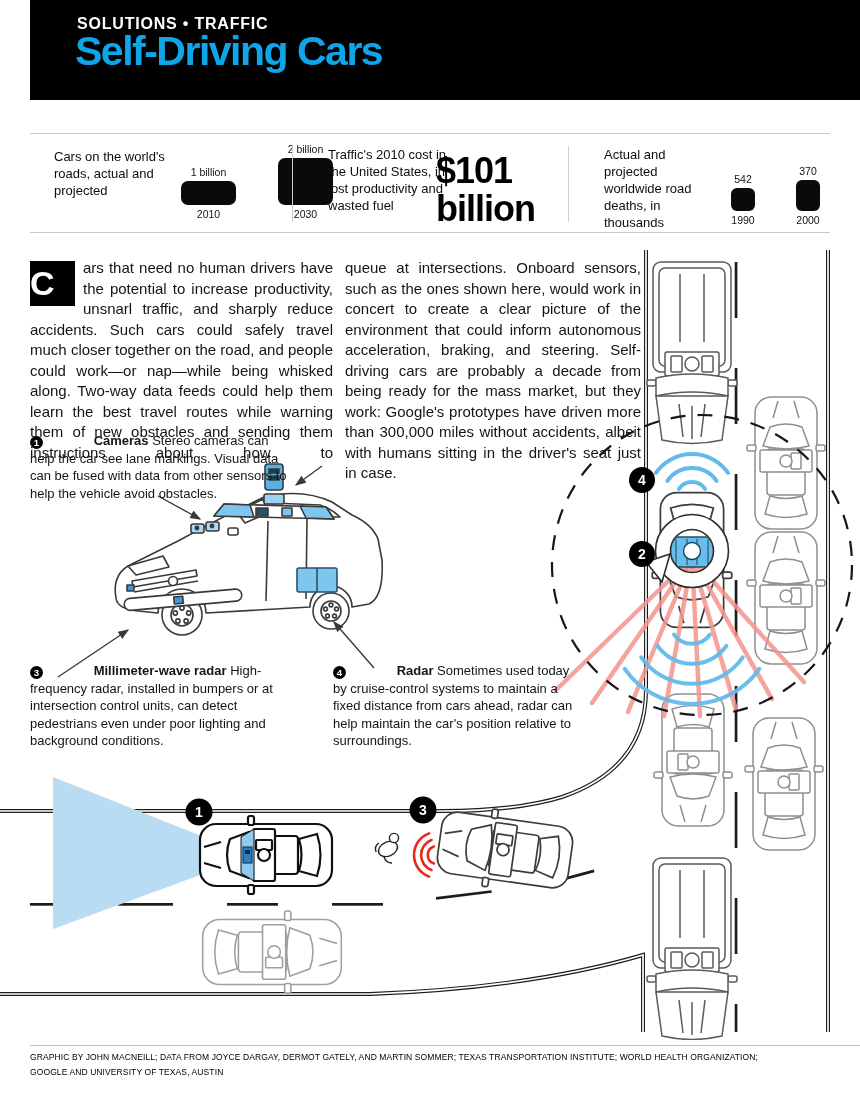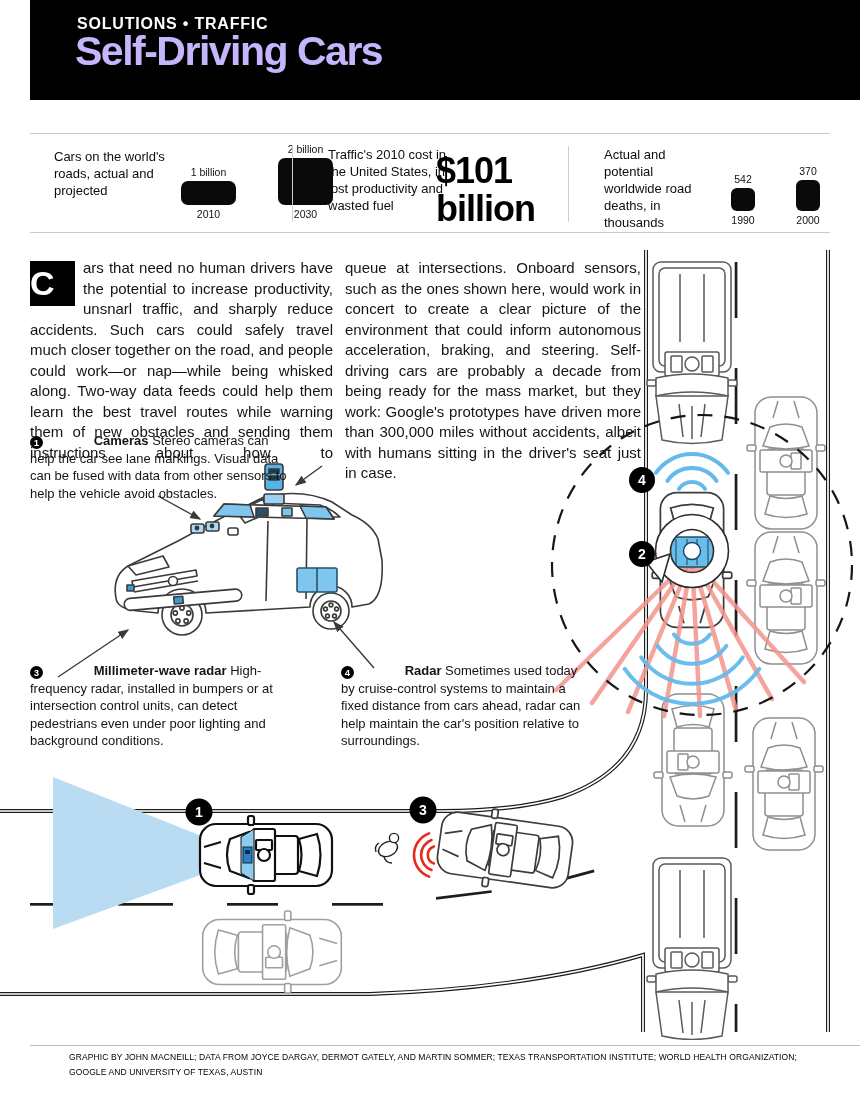--- a/index.html
+++ b/index.html
@@ -2,42 +2,42 @@
 <html><head>
 <meta charset="utf-8">
 <style>
   html,body{margin:0;padding:0;background:#e9e9e9;}
   #page{position:relative;width:860px;height:1094px;background:#fff;overflow:hidden;
         font-family:"Liberation Sans","DejaVu Sans",sans-serif;color:#111;}
   .abs{position:absolute;}
   
   #masthead{left:30px;top:0;width:830px;height:100px;background:#000;}
   #eyebrow{left:47px;top:15px;color:#fff;font-size:16px;font-weight:bold;letter-spacing:.8px;}
-  #headline{left:45px;top:28px;color:#c4b5fd;font-size:41px;font-weight:bold;letter-spacing:-1.5px;line-height:46px;}
+  #headline{left:45px;top:28px;color:#0ea5e9;font-size:41px;font-weight:bold;letter-spacing:-1.5px;line-height:46px;}
   
   .rule{left:30px;width:800px;height:1px;background:#c9c9c9;}
   .vdiv{width:1px;background:#cfcfcf;top:146px;height:76px;}
   .statlabel{font-size:13px;line-height:17px;color:#0d0d0d;margin-left:16px;}
   .chart{display:flex;align-items:flex-end;}
   .bar-col{display:flex;flex-direction:column;align-items:center;margin-left:33px;}
   .bar{background:#0a0a0a;}
   .bar-val{font-size:10.5px;margin-bottom:3px;white-space:nowrap;}
   .bar-year{font-size:10.5px;margin-top:3px;}
   #bignum{font-size:36px;font-weight:bold;letter-spacing:-1px;line-height:38px;color:#000;}
   
   .bodycol{font-size:15px;line-height:20.5px;text-align:justify;color:#141414;}
   #dropcap{float:left;width:45px;height:45px;background:#000;color:#fff;font-size:34px;font-weight:bold;
            text-align:center;line-height:45px;margin:3px 8px 2px 0;}
   
   .callout{font-size:13px;line-height:17.5px;color:#141414;}
   .co-num{display:inline-block;width:13px;height:13px;border-radius:50%;background:#000;color:#fff;
           font-size:9.5px;font-weight:bold;text-align:center;line-height:13px;margin-right:2px;vertical-align:-1px;}
   .co-title{font-weight:bold;margin-left:45px;}
   
-  .credits{font-size:8.5px;letter-spacing:.1px;color:#000;white-space:nowrap;margin-left:39px;}
+  .credits{font-size:8.5px;letter-spacing:.1px;color:#000;white-space:nowrap;}
   
   .edgeB{fill:none;stroke:#1c1c1c;stroke-width:4;}
   .edgeW{fill:none;stroke:#fff;stroke-width:1.7;}
   .car-gray{stroke:#8f8f8f;stroke-width:1.5;}
   .car-mid{stroke:#5a5a5a;stroke-width:1.5;}
   .car-light{stroke:#9f9f9f;stroke-width:1.5;}
   .car-dark{stroke:#3c3c3c;stroke-width:1.7;}
   .car-bold{stroke:#101010;stroke-width:2.2;}
   .badge-txt{font-family:"Liberation Sans","DejaVu Sans",sans-serif;font-size:14px;font-weight:bold;fill:#fff;text-anchor:middle;}
 </style>
@@ -73,21 +73,21 @@
 
   <div class="abs statlabel" style="left:312px;top:146px;width:122px">Traffic's 2010 cost in the United States, in lost productivity and wasted fuel</div>
 
   <div class="abs" style="left:436px;top:152px">
     <div id="bignum"><span>$101</span><br>
     <span>billion</span></div>
   </div>
 
   <div class="abs vdiv" style="left:568px"></div>
 
-  <div class="abs statlabel" style="left:588px;top:146px;width:104px">Actual and potential worldwide road deaths, in thousands</div>
+  <div class="abs statlabel" style="left:588px;top:146px;width:104px">Actual and projected worldwide road deaths, in thousands</div>
 
   <div class="abs chart" style="left:698px;top:145px;width:134px;gap:8px">
     <div class="bar-col">
       <span class="bar-val">542</span>
       <div class="bar" style="width: 24px; border-radius: 6px; height: 23px;"></div>
       <span class="bar-year">1990</span>
     </div>
     <div class="bar-col">
       <span class="bar-val">370</span>
       <div class="bar" style="width: 24px; border-radius: 6px; height: 31px;"></div>
@@ -298,21 +298,21 @@
   <div class="abs callout" style="left:30px;top:432px;width:262px">
     <span class="co-num">1</span>
     <span class="co-title">Cameras</span>
     <span>Stereo cameras can help the car see lane markings. Visual data can be fused with data from other sensors to help the vehicle avoid obstacles.</span>
   </div>
   <div class="abs callout" style="left:30px;top:662px;width:256px">
     <span class="co-num">3</span>
     <span class="co-title">Millimeter-wave radar</span>
     <span>High-frequency radar, installed in bumpers or at intersection control units, can detect pedestrians even under poor lighting and background conditions.</span>
   </div>
-  <div class="abs callout" style="left:341px;top:662px;width:250px">
+  <div class="abs callout" style="left:333px;top:662px;width:250px">
     <span class="co-num">4</span>
     <span class="co-title">Radar</span>
     <span>Sometimes used today by cruise-control systems to maintain a fixed distance from cars ahead, radar can help maintain the car's position relative to surroundings.</span>
   </div>
 
   <div class="abs" style="left:30px;top:1045px;width:830px;height:1px;background:#bdbdbd"></div>
   <div class="abs credits" style="left:30px;top:1052px">GRAPHIC BY JOHN MACNEILL; DATA FROM JOYCE DARGAY, DERMOT GATELY, AND MARTIN SOMMER; TEXAS TRANSPORTATION INSTITUTE; WORLD HEALTH ORGANIZATION;</div>
   <div class="abs credits" style="left:30px;top:1067px">GOOGLE AND UNIVERSITY OF TEXAS, AUSTIN</div>
 
 </div>

